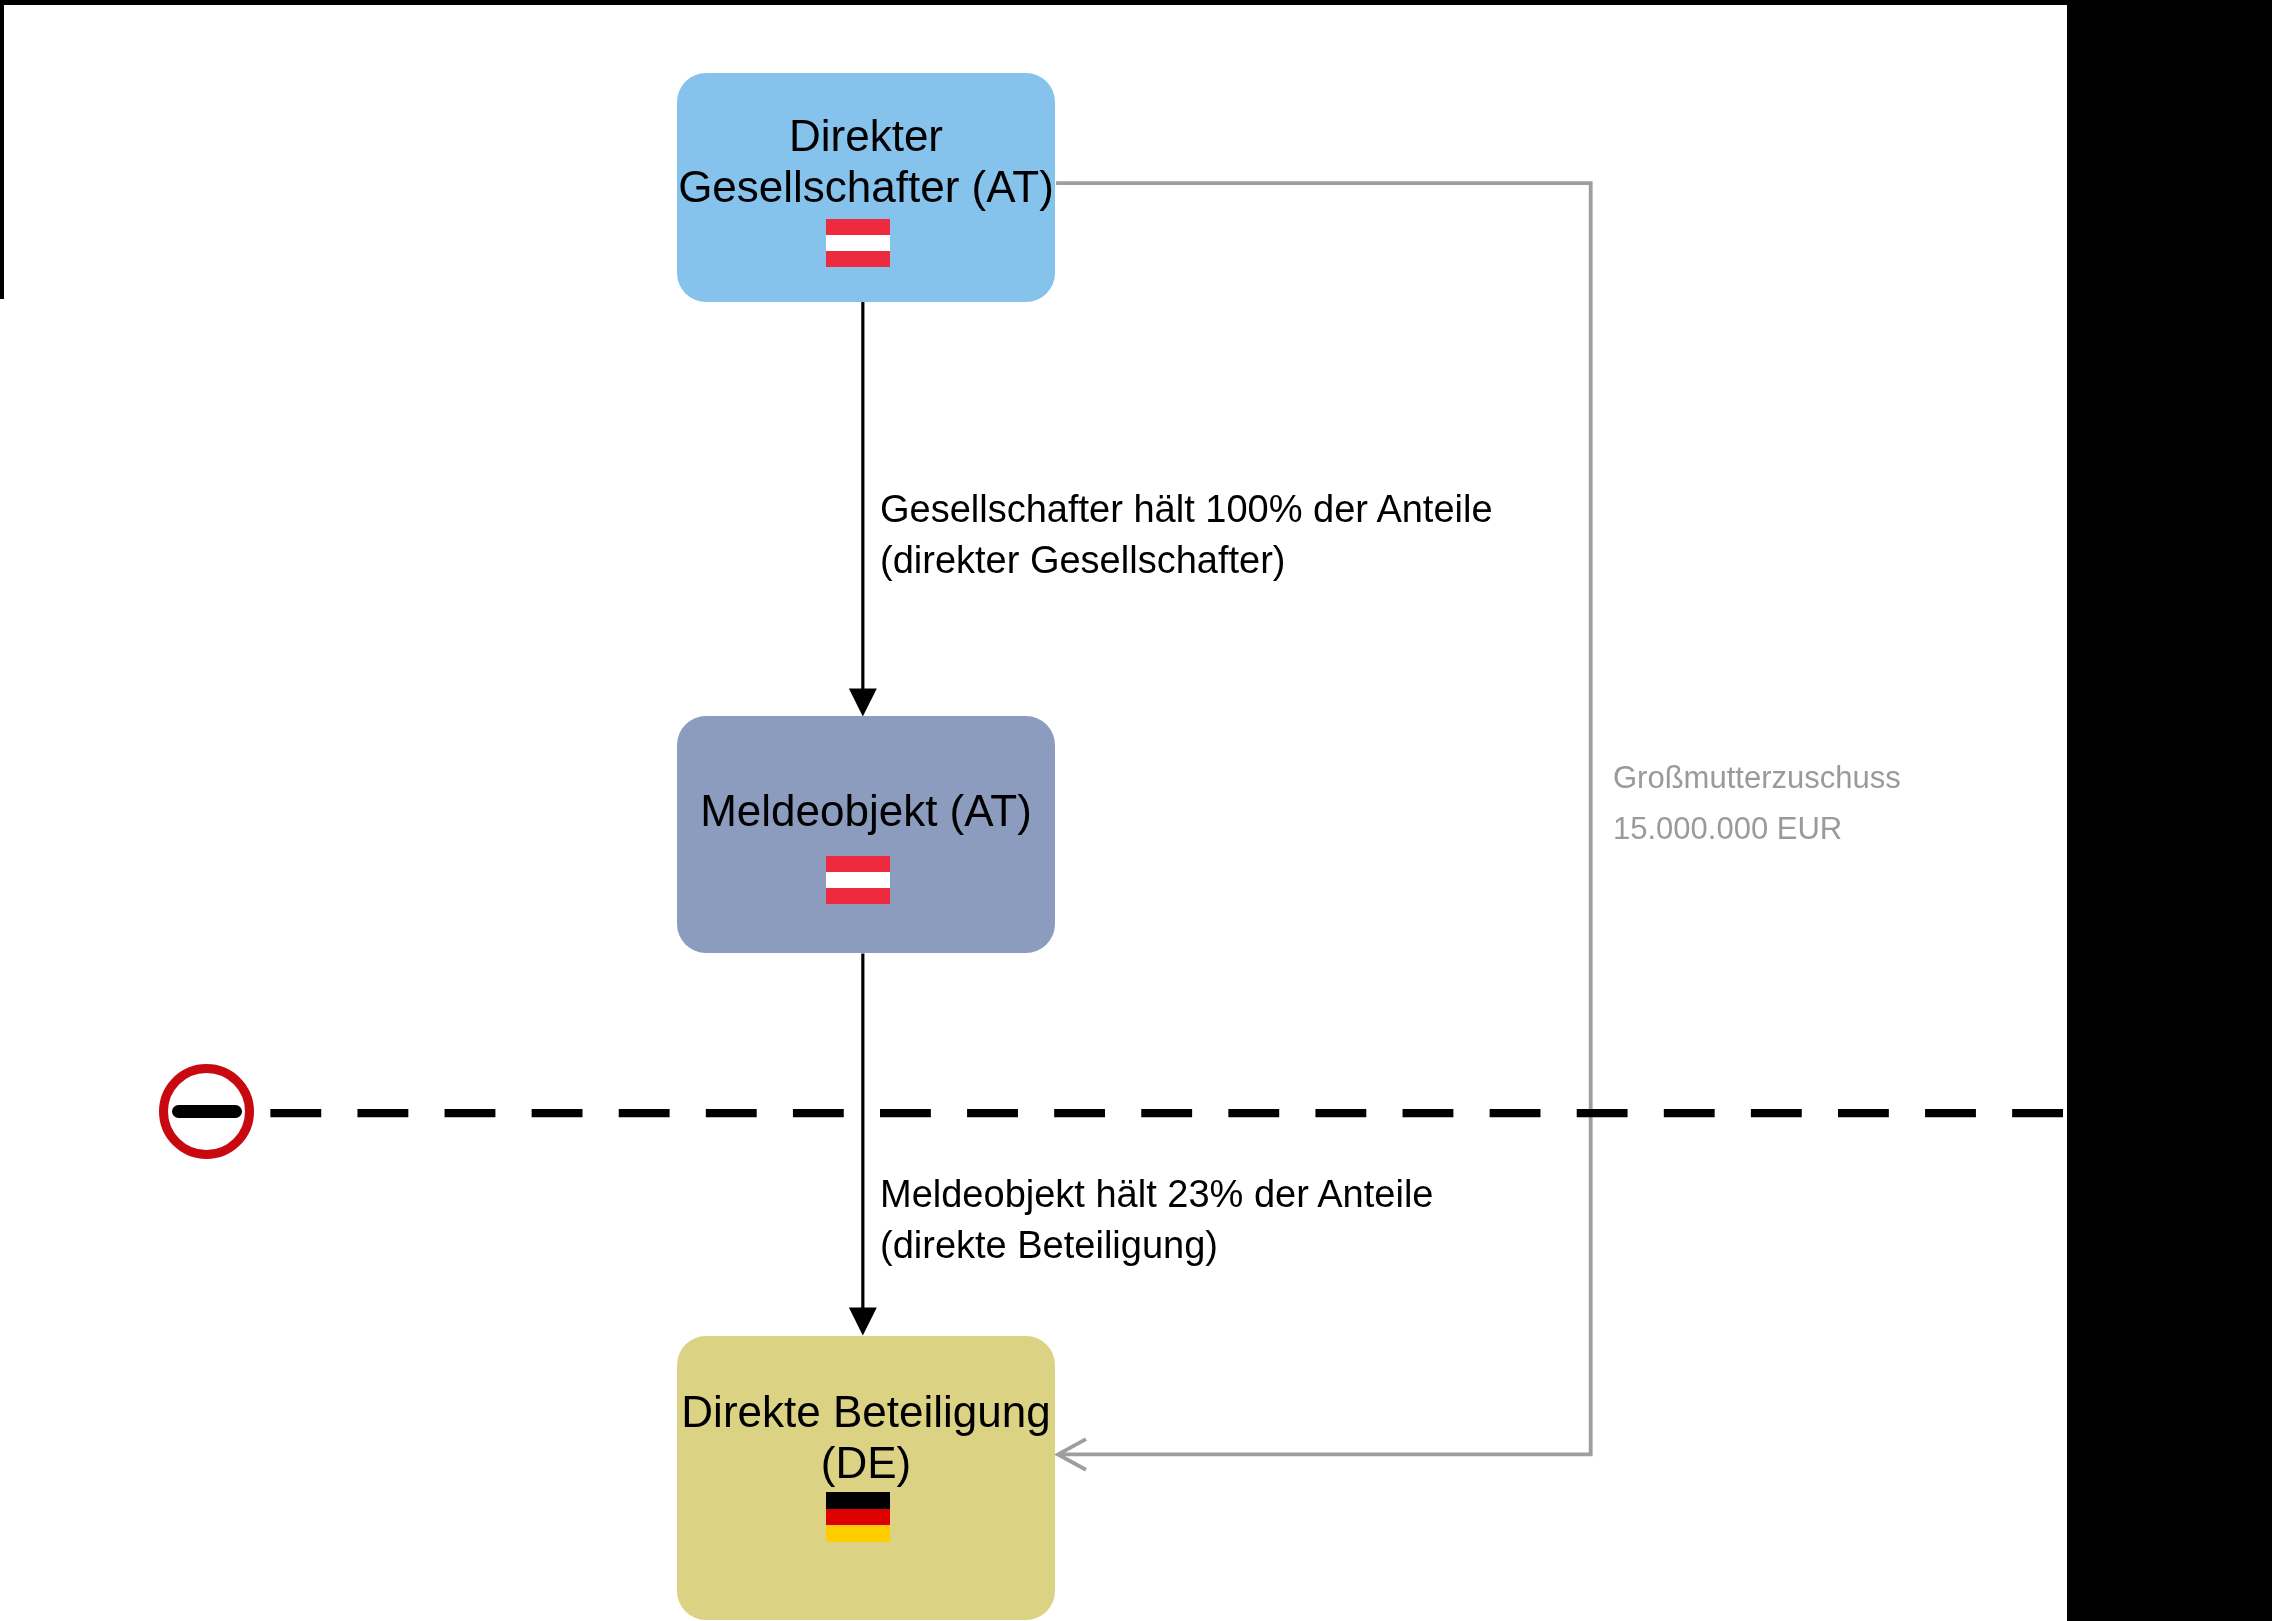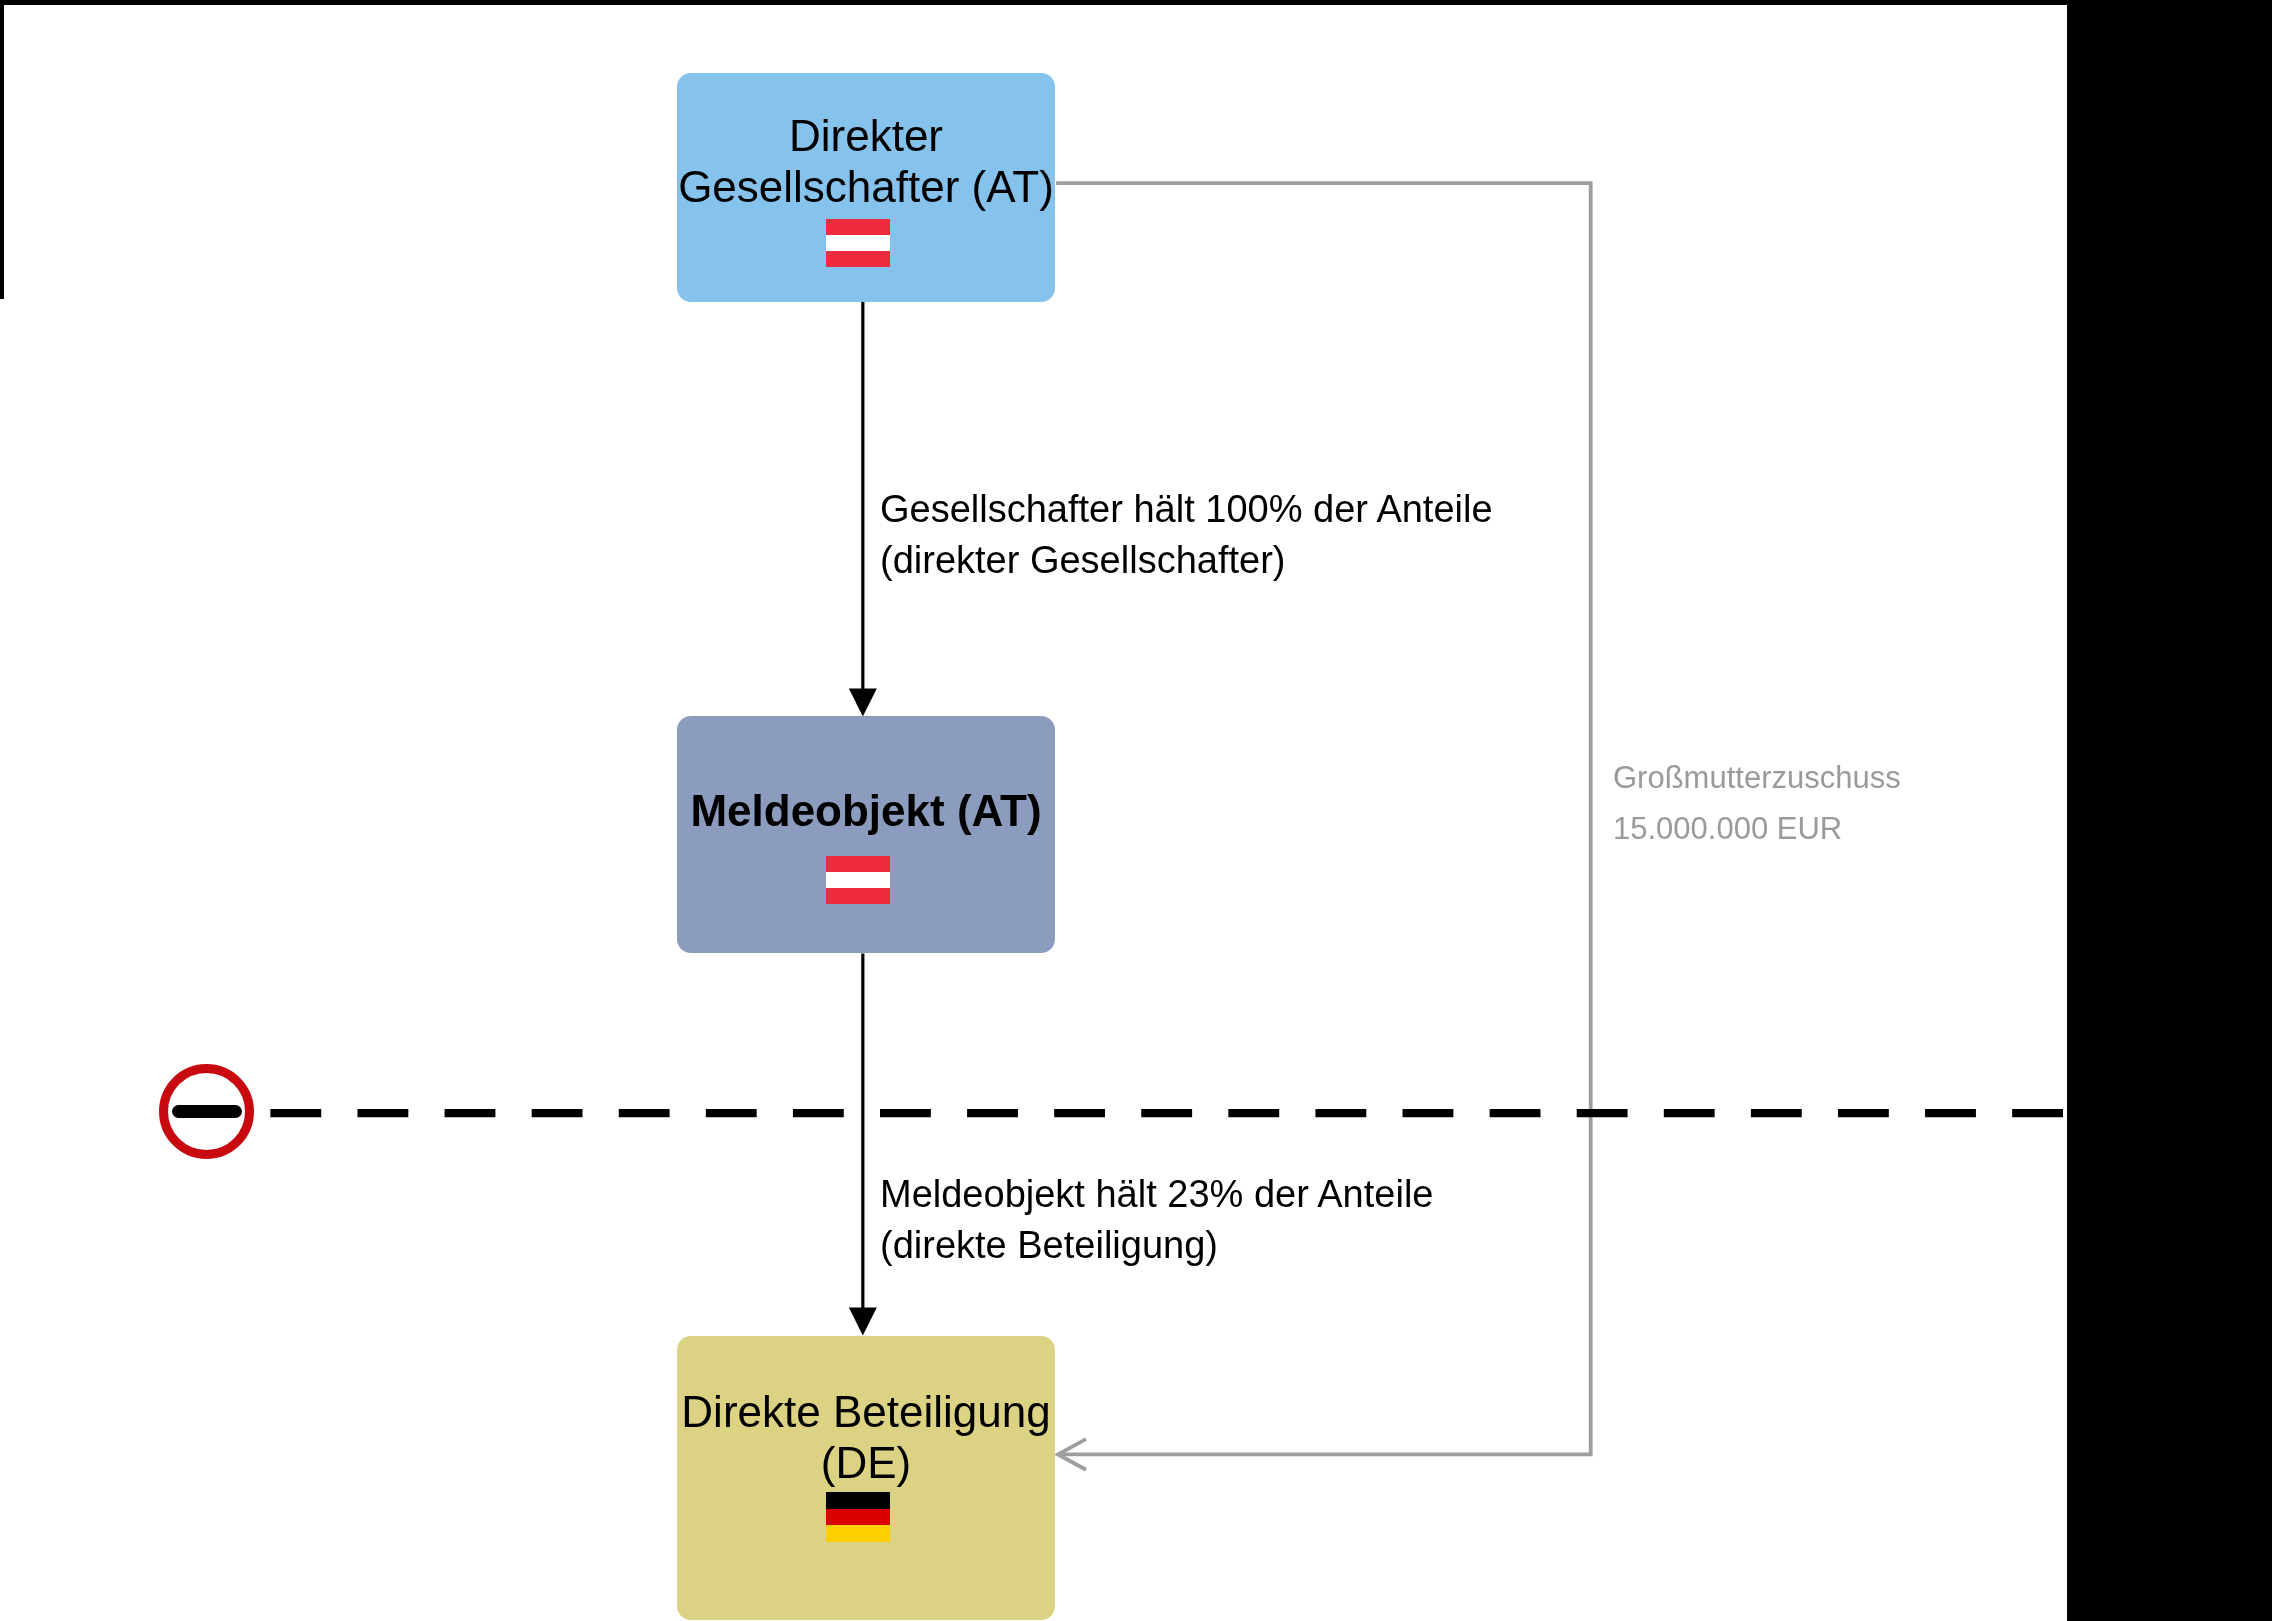--- a/index.html
+++ b/index.html
@@ -9,23 +9,23 @@
     background:#ffffff;
     font-family:"Liberation Sans", sans-serif;
     overflow:hidden;
   }
   
   .frame-top{position:absolute;left:0;top:0;width:2273px;height:5.1px;background:var(--frame-black);}
   .frame-left{position:absolute;left:0;top:0;width:3.8px;height:299px;background:var(--frame-black);}
   .frame-right{position:absolute;left:2067px;top:0;width:205px;height:1621px;background:var(--frame-black);}
 
   
-  .node{position:absolute;left:677px;width:378px;border-radius:14px;}
+  .node{position:absolute;left:677px;width:378px;border-radius:29px;}
   .node-1{top:73px;height:229px;background:var(--node-shareholder);}
-  .node-2{top:716px;height:237px;background:var(--node-meldeobjekt);font-weight:bold;}
+  .node-2{top:716px;height:237px;background:var(--node-meldeobjekt);}
   .node-3{top:1336px;height:284px;background:var(--node-beteiligung);}
   .node-label{
     position:absolute;left:0;width:100%;
     text-align:center;color:#000;
     font-size:44px;line-height:51px;
     white-space:pre-line;
   }
   .node-1 .node-label{top:37px;}
   .node-2 .node-label{top:69px;}
   .node-3 .node-label{top:50px;}

